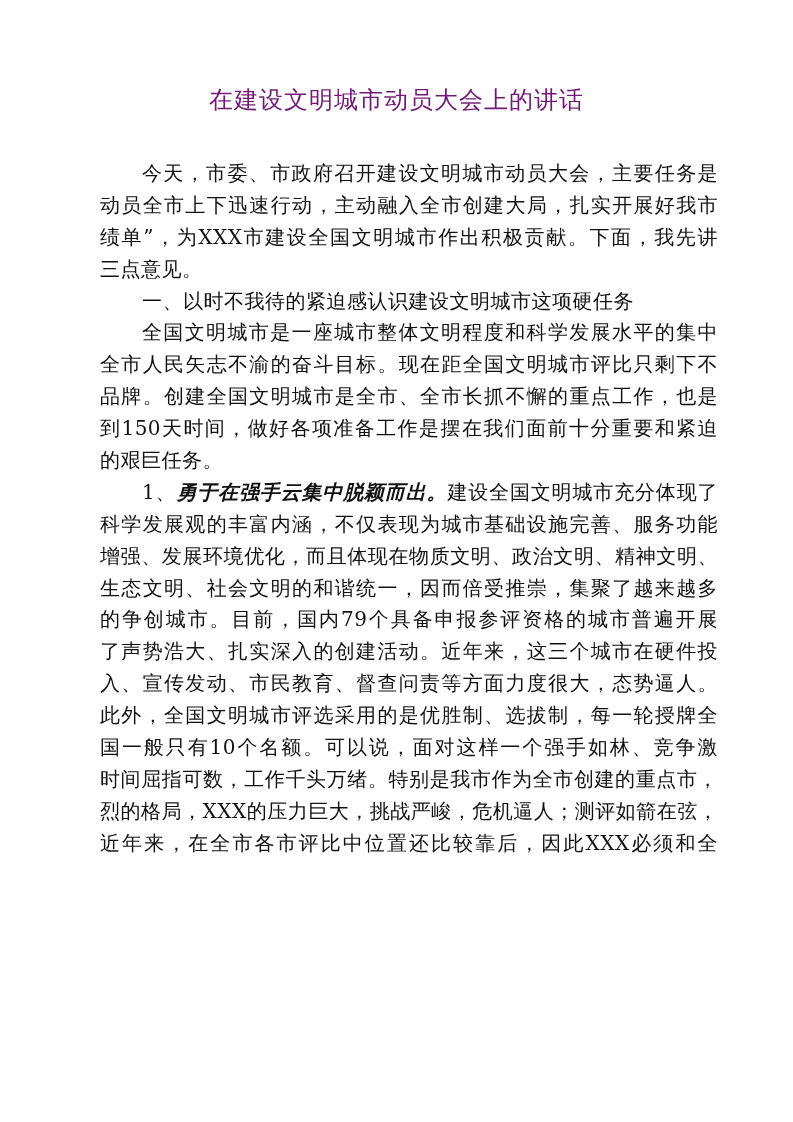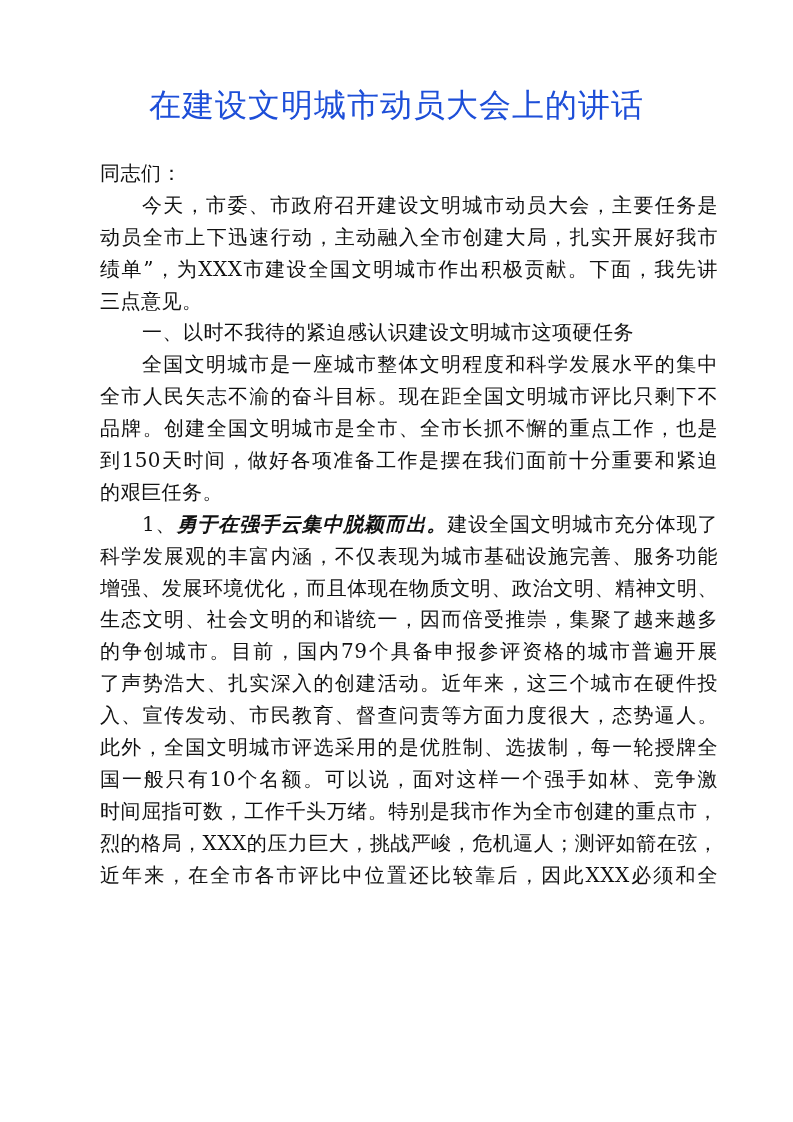--- a/index.html
+++ b/index.html
@@ -1,37 +1,36 @@
 <!DOCTYPE html>
 <html><head>
 <meta charset="utf-8">
 <style>
   html, body { margin: 0; padding: 0; background: #ffffff; }
   body { width: 793px; height: 1122px; position: relative; overflow: hidden;
          font-family: "DejaVu Serif", "Liberation Serif", serif; color: #111; }
   .title { position: absolute; top: 84px; left: 0; width: 793px; text-align: center;
-           font-family: "DejaVu Sans", "Liberation Sans", sans-serif; font-size: 32px;
-           letter-spacing: 1px; color: #1d4ed8; }
+           font-family: "DejaVu Sans", "Liberation Sans", sans-serif; font-size: 24px;
+           letter-spacing: 1px; color: #701a75; }
   .body { position: absolute; left: 100px; top: 158px; width: 618px; }
   .line { height: 31.9px; line-height: 31.9px; font-size: 20px; white-space: nowrap;
           text-align: justify; text-align-last: justify; letter-spacing: 0.5px; }
   .line.last { text-align-last: left; }
   .line.indent { padding-left: 42px; }
   .line.heading { font-family: Liberation Serif, serif; font-size: 20px;
                   padding-left: 42px; text-align-last: left; }
   .bold-run { font-weight: bold; font-style: italic; }
 </style>
 </head>
 <body>
 
 <div>
   <div class="title">在建设文明城市动员大会上的讲话</div>
 
   <div class="body">
-    <div class="line last">同志们：</div>
 
     <div>
       <div class="line indent">今天，市委、市政府召开建设文明城市动员大会，主要任务是</div>
       <div class="line">动员全市上下迅速行动，主动融入全市创建大局，扎实开展好我市</div>
       <div class="line">绩单”，为XXX市建设全国文明城市作出积极贡献。下面，我先讲</div>
       <div class="line last">三点意见。</div>
     </div>
 
     <div class="line heading">一、以时不我待的紧迫感认识建设文明城市这项硬任务</div>
 

